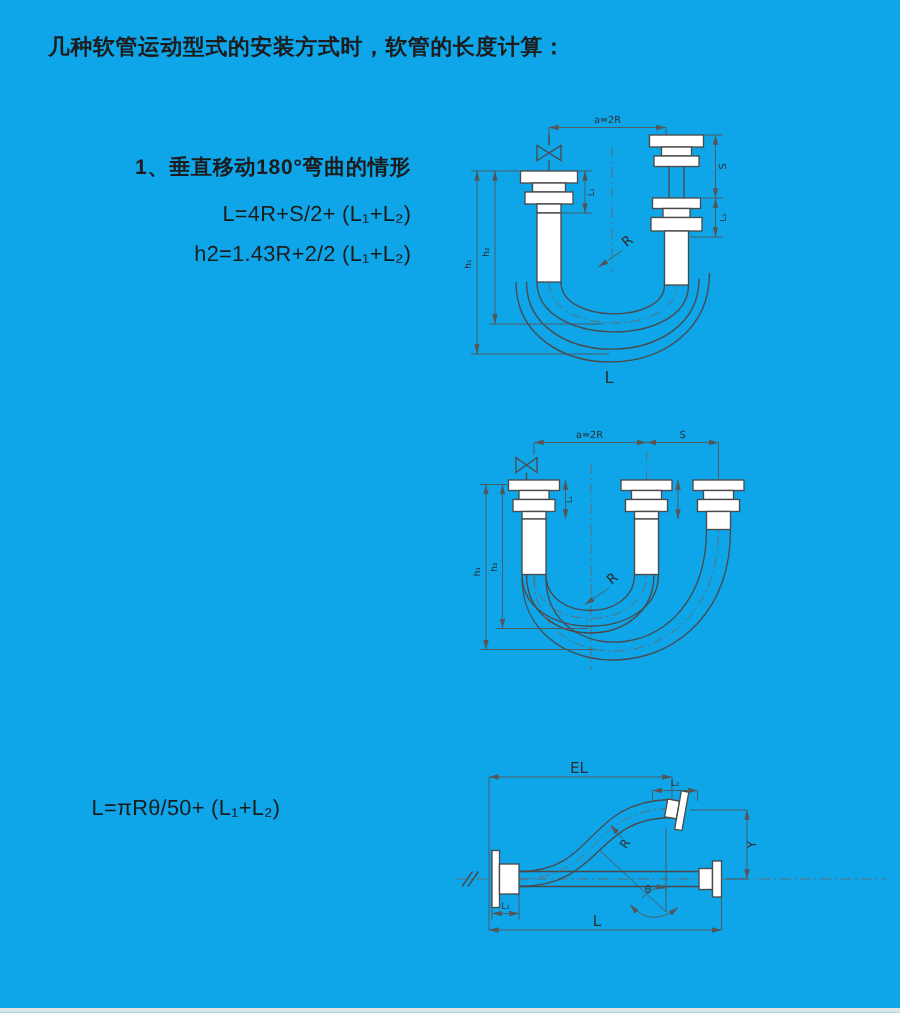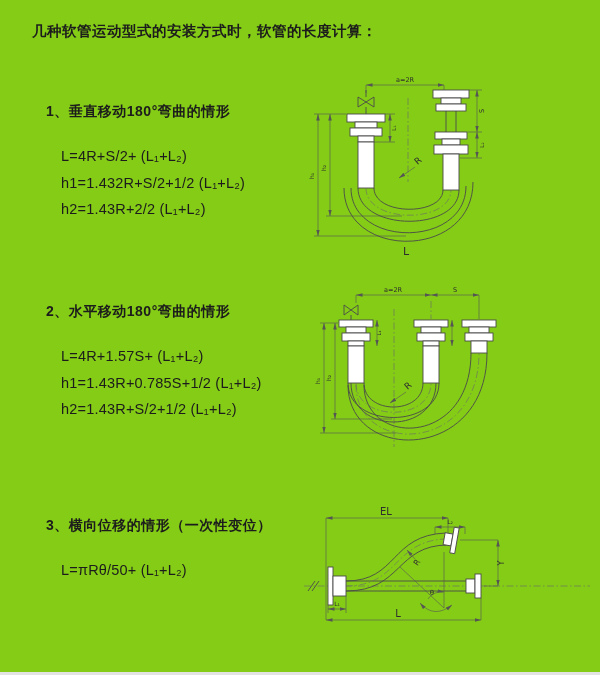--- a/index.html
+++ b/index.html
@@ -1,57 +1,47 @@
 <!DOCTYPE html>
 <html><head>
 <meta charset="utf-8">
 <style>
   html,body{margin:0;padding:0;background:#ffffff;}
-  .page{position:relative;width:600px;height:675px;background:#84cc16;overflow:hidden;
+  .page{position:relative;width:600px;height:675px;background:#0ea5e9;overflow:hidden;
         font-family:"Liberation Sans","DejaVu Sans",sans-serif;color:#1c1c1c;}
   .title{position:absolute;left:32px;top:22px;font-size:14.5px;font-weight:bold;letter-spacing:.5px;}
   .section{position:absolute;left:46px;}
-  .heading{font-size:14px;font-weight:bold;letter-spacing:.5px;}
-  .formulas{margin-top:22px;padding-left:15px;}
+  .heading{font-size:14px;font-weight:bold;letter-spacing:.5px;margin-left:44px;}
+  .formulas{margin-top:9px;padding-left:15px;text-align:right;}
   .formula{font-size:14.5px;line-height:26.5px;letter-spacing:.2px;white-space:pre;}
   .diagram{position:absolute;}
   svg text{font-family:"DejaVu Sans","Liberation Sans",sans-serif;fill:#2e2e2e;}
   .ln{stroke:#4a4a4a;stroke-width:0.9;fill:none;}
   .fl{stroke:#4a4a4a;stroke-width:0.9;fill:#ffffff;}
   .dim{stroke:#555;stroke-width:0.6;fill:none;}
   .cl{stroke:#6a6a6a;stroke-width:0.6;fill:none;stroke-dasharray:7 2.5 1.5 2.5;}
   .bottom-strip{position:absolute;left:0;right:0;bottom:0;height:3px;background:#e3e3e3;}
 </style>
 </head>
 <body>
 
 <div class="page">
 
   <div class="title">几种软管运动型式的安装方式时，软管的长度计算：</div>
 
   <div class="section" style="top:103px;">
     <div class="heading">1、垂直移动180°弯曲的情形</div>
     <div class="formulas">
       <div class="formula">L=4R+S/2+ (L₁+L₂)</div>
-      <div class="formula">h1=1.432R+S/2+1/2 (L₁+L₂)</div>
       <div class="formula">h2=1.43R+2/2 (L₁+L₂)</div>
     </div>
   </div>
 
-  <div class="section" style="top:303px;">
-    <div class="heading">2、水平移动180°弯曲的情形</div>
-    <div class="formulas">
-      <div class="formula">L=4R+1.57S+ (L₁+L₂)</div>
-      <div class="formula">h1=1.43R+0.785S+1/2 (L₁+L₂)</div>
-      <div class="formula">h2=1.43R+S/2+1/2 (L₁+L₂)</div>
-    </div>
-  </div>
 
   <div class="section" style="top:517px;">
-    <div class="heading">3、横向位移的情形（一次性变位）</div>
     <div class="formulas">
       <div class="formula">L=πRθ/50+ (L₁+L₂)</div>
     </div>
   </div>
 
   <svg class="diagram" style="left:302px;top:70px;" width="292" height="188" viewBox="0 0 292 188">
     <defs>
       <marker id="m1" markerWidth="7" markerHeight="5" refX="6.5" refY="2.2" orient="auto-start-reverse" markerUnits="userSpaceOnUse">
         <path d="M0,0.4 L6.5,2.2 L0,4 Z" fill="#555"></path>
       </marker>

